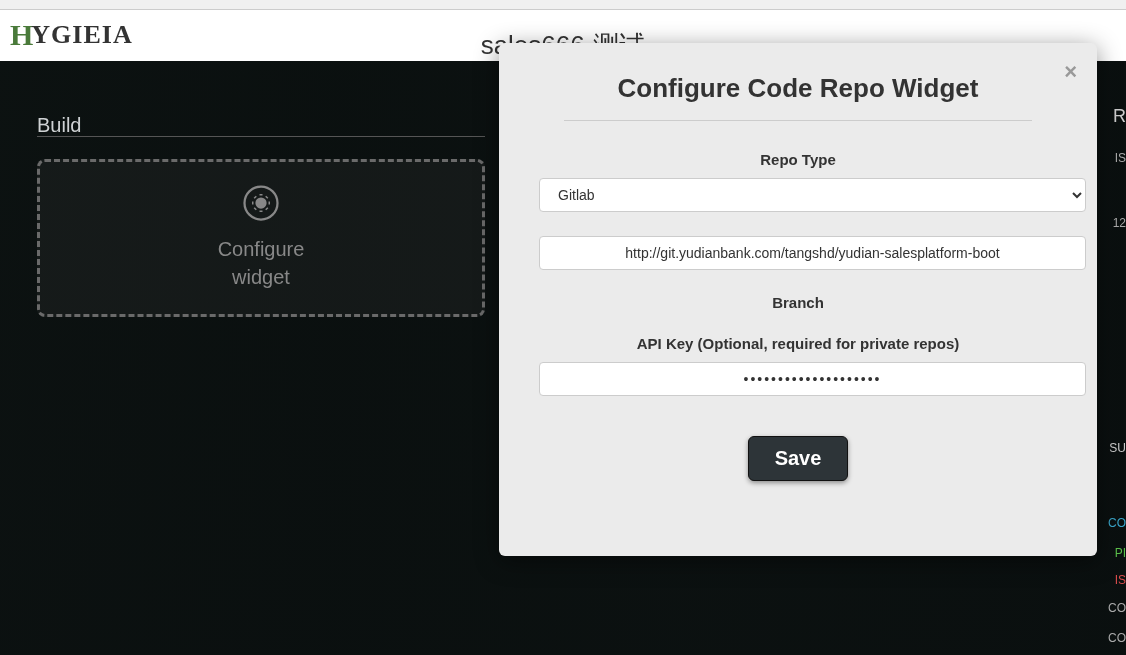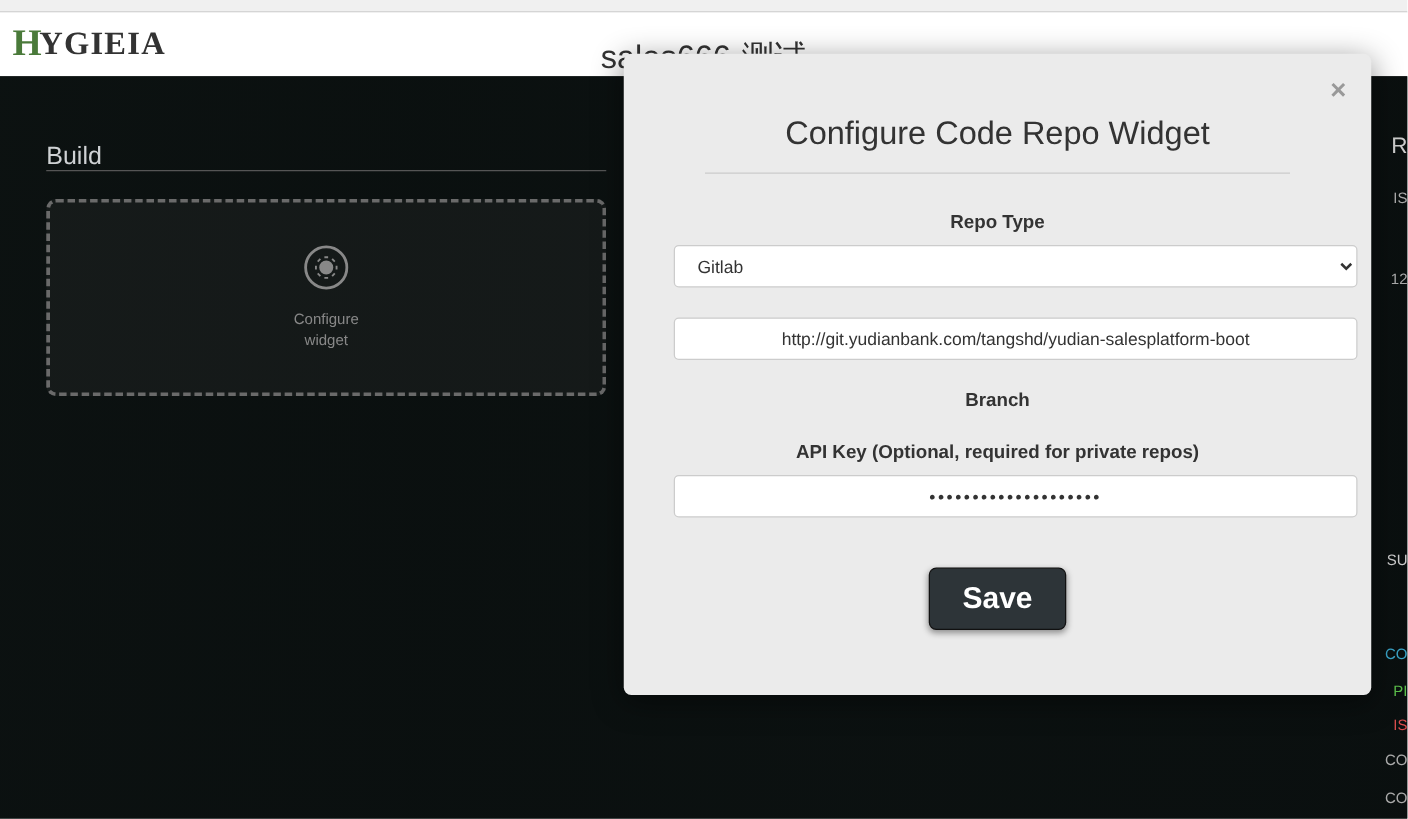--- a/index.html
+++ b/index.html
@@ -97,21 +97,21 @@
     .gear-icon-holder {
       color: #888;
       margin-bottom: 10px;
     }
     .gear-svg {
       width: 36px;
       height: 36px;
     }
     .configure-widget-text {
       color: #888;
-      font-size: 12px;
+      font-size: 20px;
       text-align: center;
       line-height: 1.4;
       font-weight: 300;
     }
     .right-panel {
       position: absolute;
       right: 0;
       top: 61px;
       bottom: 0;
       width: 24px;
@@ -148,22 +148,22 @@
       font-size: 22px;
       color: #999;
       cursor: pointer;
       font-weight: bold;
       line-height: 1;
     }
     .modal-title {
       text-align: center;
       font-size: 26px;
       color: #333;
-      font-weight: 400;
-      margin-top: 26px;
+      font-weight: 700;
+      margin-top: 8px;
       margin-bottom: 16px;
     }
     .modal-hr {
       height: 1px;
       background: #ccc;
       margin: 0 25px 30px 25px;
     }
     .form-group {
       text-align: center;
       margin-bottom: 24px;
@@ -198,21 +198,21 @@
       background: #ffffff;
     }
     .save-btn {
       display: block;
       margin: 40px auto 0 auto;
       padding: 10px 26px;
       background: #2d3438;
       color: #ffffff;
       border: 1px solid #111;
       border-radius: 6px;
-      font-size: 24px;
+      font-size: 20px;
       font-weight: 600;
       cursor: pointer;
       box-shadow: 0 2px 5px rgba(0,0,0,0.4);
     }
   </style>
 </head>
 <body>
 
 <div class="browser-bar"></div>
 

